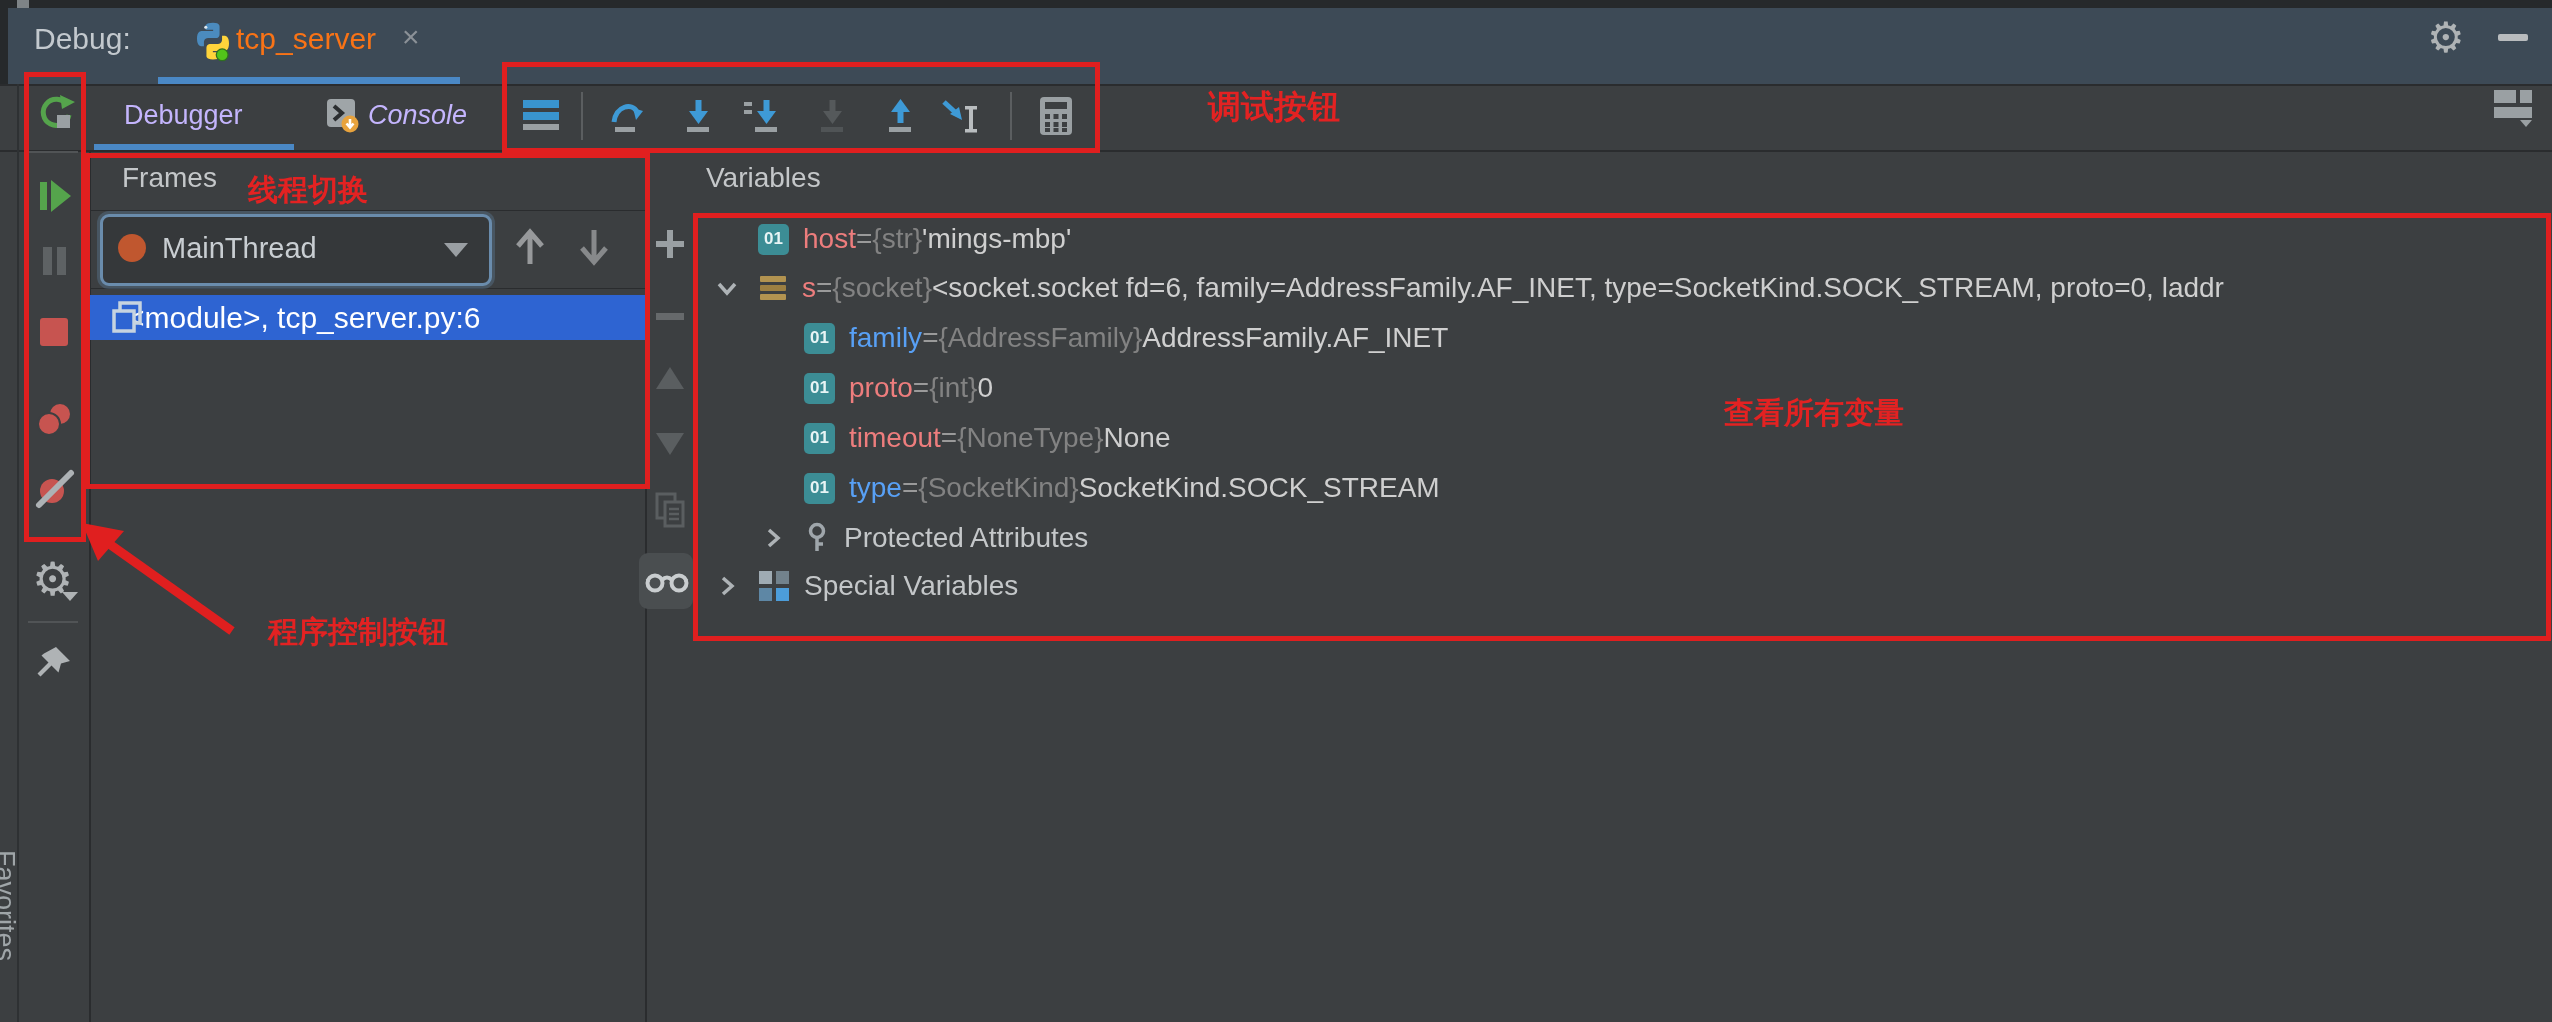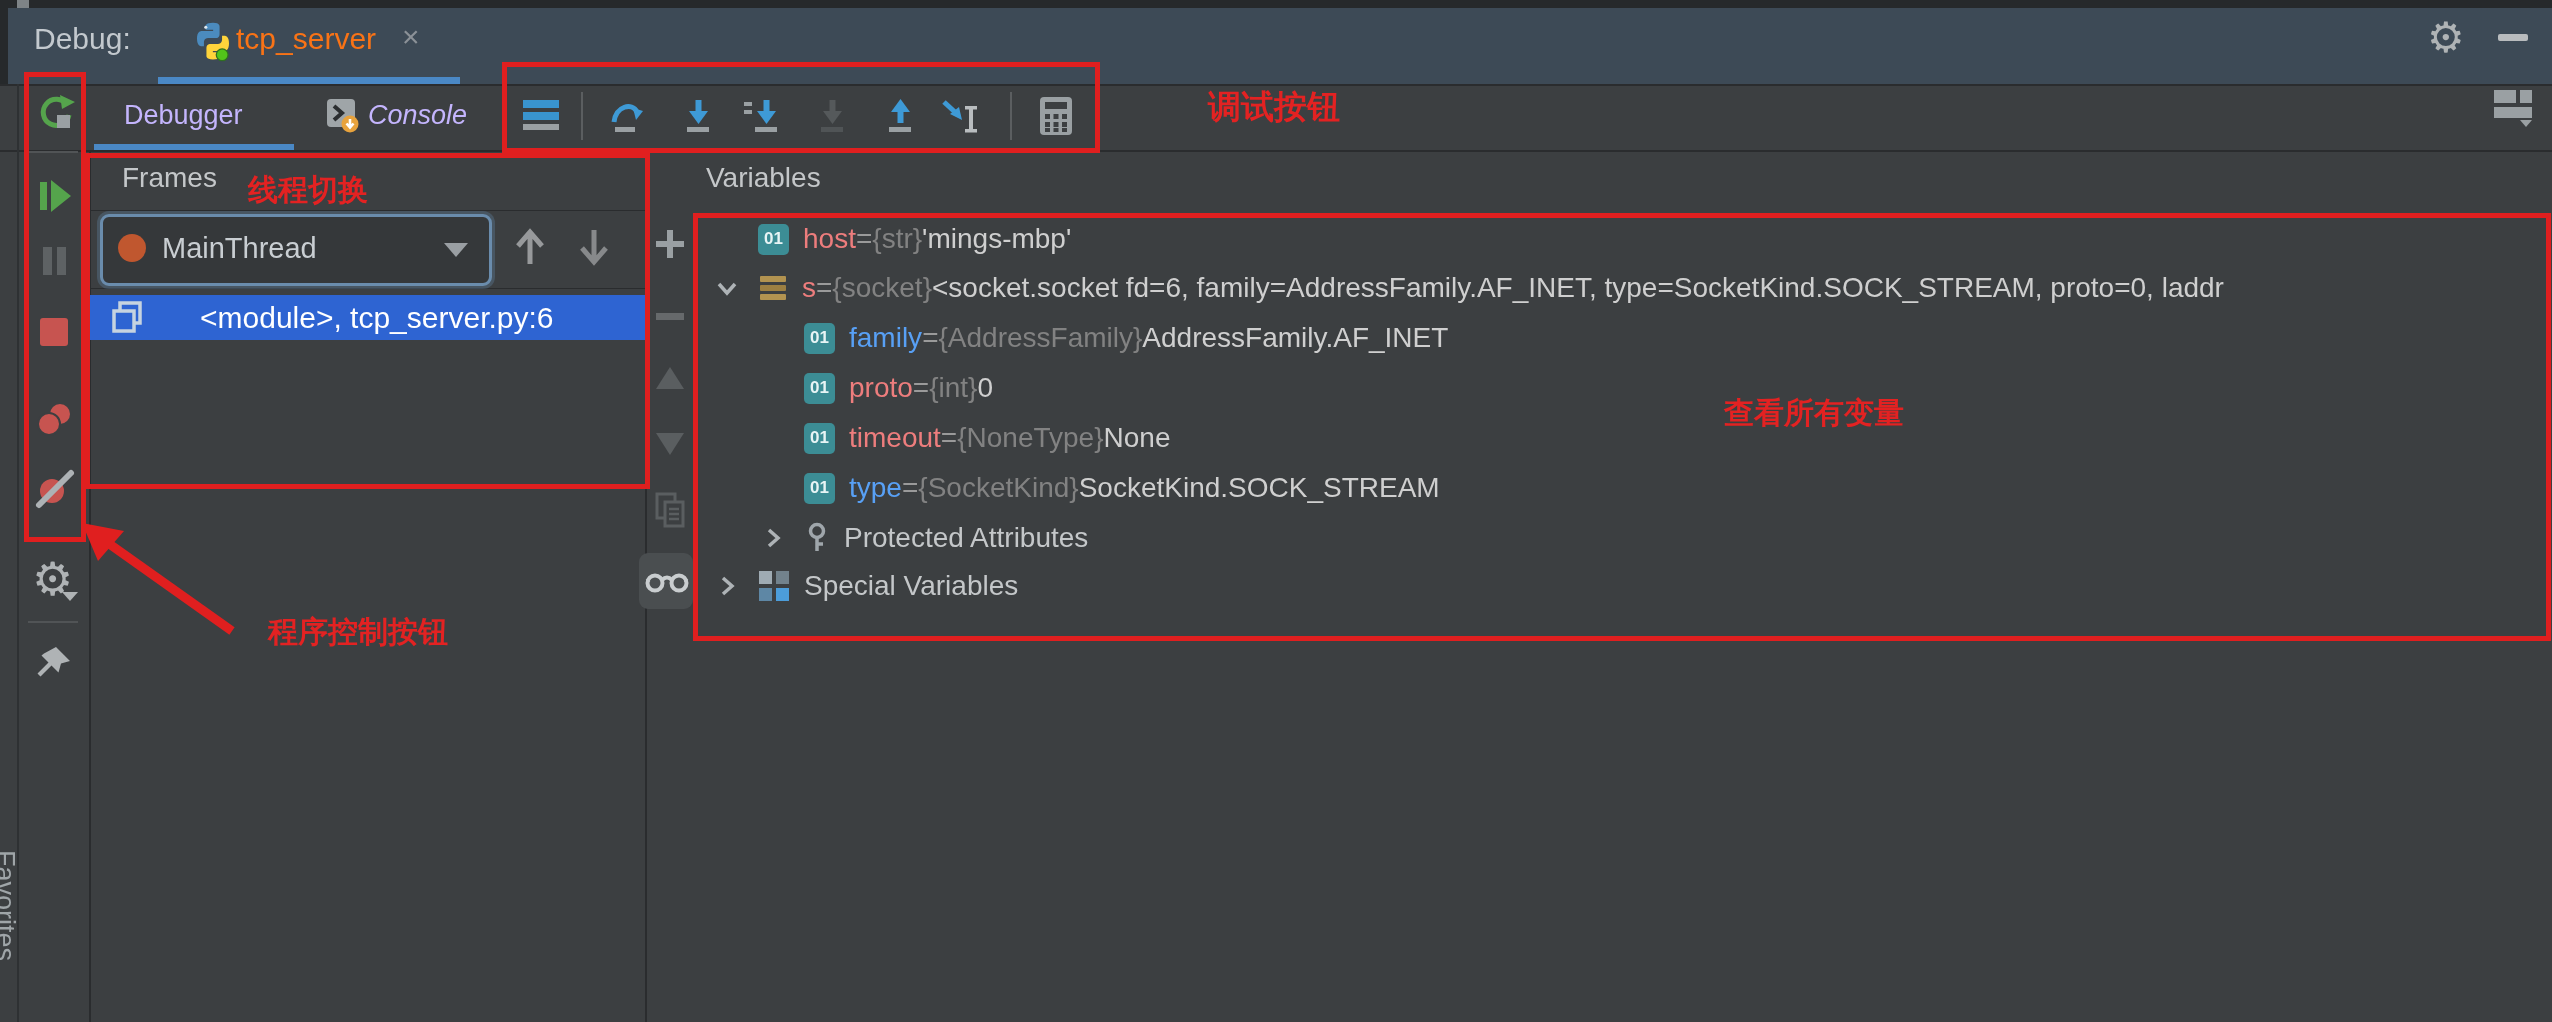--- a/index.html
+++ b/index.html
@@ -31,21 +31,21 @@
   .ltool{position:absolute;left:34px;width:40px;height:40px;}
   
   #frames-title{left:122px;top:162px;font-size:28px;color:#c4c7c9;}
   #thread-combo{left:100px;top:214px;width:386px;height:66px;background:#35383a;border:3px solid #6a8cac;
                 border-radius:9px;box-shadow:0 0 0 3px rgba(94,129,160,.35);}
   #thread-dot{left:118px;top:234px;width:28px;height:28px;border-radius:50%;background:#c0572f;}
   #thread-name{left:162px;top:232px;font-size:29px;color:#c9ced2;}
   #combo-arrow{left:444px;top:243px;width:0;height:0;border-left:12px solid transparent;
                border-right:12px solid transparent;border-top:14px solid #9a9fa3;}
   #frame-row{left:90px;top:295px;width:555px;height:45px;background:#2e64d2;display:flex;align-items:center;}
-  #frame-text{margin-left:110px;font-size:30px;color:#ffffff;white-space:nowrap;}
+  #frame-text{margin-left:37px;font-size:30px;color:#ffffff;white-space:nowrap;}
   
   #vars-title{left:706px;top:162px;font-size:28px;color:#c4c7c9;}
   .crow{position:absolute;height:48px;display:flex;align-items:center;white-space:nowrap;font-size:28px;}
   .crow .eq{color:#9a9a9a;}
   .crow .vtype{color:#828282;}
   .crow .vval{color:#cfcfcf;}
   .vname-pink{color:#ed7d7d;}
   .vname-blue{color:#58a0f5;}
   .vlabel{color:#c4c7c9;}
   .badge{width:31px;height:31px;border-radius:5px;background:#3c8d95;color:#e8f4f5;font-size:17px;

